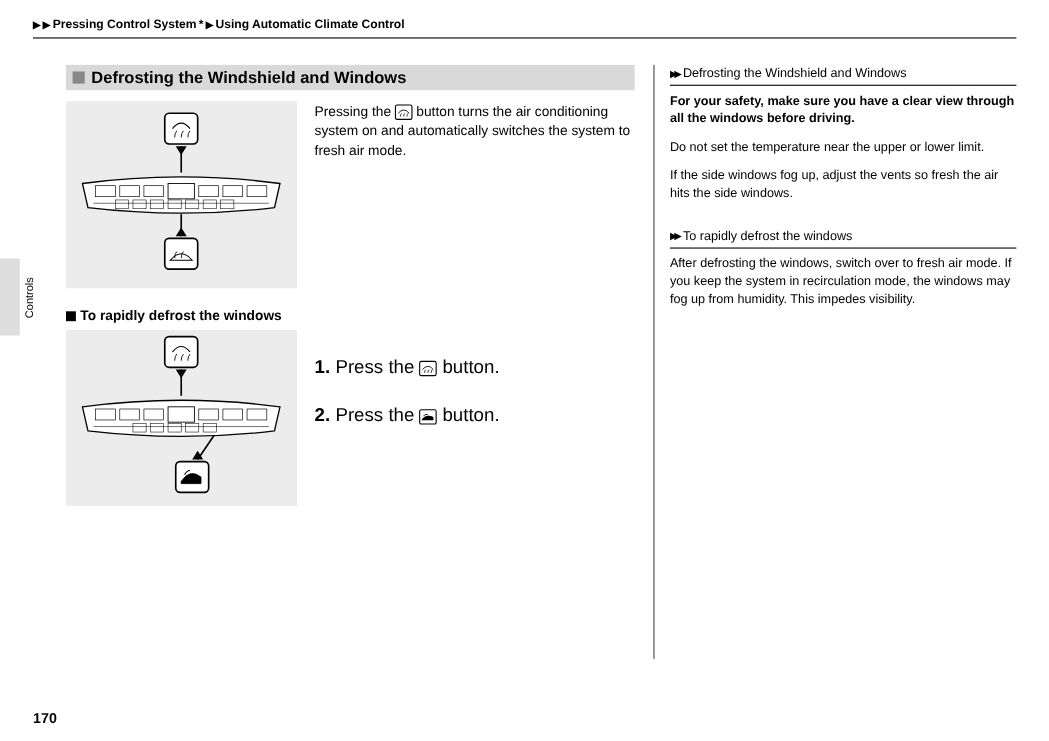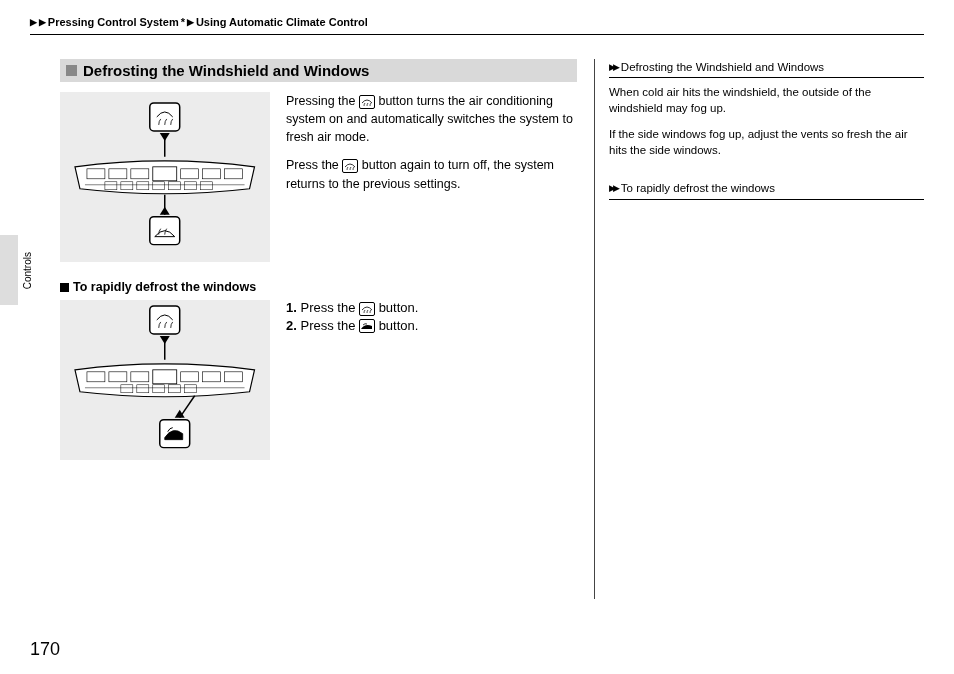--- a/index.html
+++ b/index.html
@@ -86,21 +86,21 @@
     font-weight: bold;
     font-size: 12.5px;
     margin-bottom: 6px;
     margin-top: 6px;
   }
   .sq-small {
     width: 9px; height: 9px;
     background: #000;
     margin-right: 4px;
   }
-  .step { font-size: 13px; margin-bottom: 2px; }
+  .step { font-size: 17px; margin-bottom: 2px; margin-top: 24px; }
   .step b { font-weight: bold; }
   .icon-box {
     display: inline-flex;
     width: 16px; height: 14px;
     border: 1px solid #000;
     vertical-align: middle;
     align-items: center;
     justify-content: center;
     font-size: 8px;
     border-radius: 2px;
@@ -119,22 +119,22 @@
     font-size: 11.5px;
     line-height: 1.4;
     margin-bottom: 22px;
   }
   .side-block p { margin-bottom: 10px; }
   .side-block .bold { font-weight: bold; }
   .page-num {
     position: absolute;
     bottom: 14px;
     left: 30px;
-    font-size: 18px;
-    font-weight: normal;
+    font-size: 13px;
+    font-weight: bold;
   }
   .side-tab {
     position: absolute;
     left: 0;
     top: 235px;
     width: 18px;
     height: 70px;
     background: #ddd;
   }
   .side-tab-label {
@@ -214,30 +214,20 @@
         <div class="body-text">
           <p>
             <span>Pressing the</span>
             <span class="icon-box">
               <svg width="12" height="10" viewBox="0 0 12 10">
                   <path d="M1 6 Q6 0 11 6" fill="none" stroke="#000" stroke-width="0.8"></path>
                   <path d="M3 9 Q3 7 4 6 M6 9 Q6 7 7 6 M9 9 Q9 7 10 6" fill="none" stroke="#000" stroke-width="0.7"></path>
                 </svg>
             </span>
             <span>button turns the air conditioning system on and automatically switches the system to fresh air mode.</span>
-          </p>
-          <p>
-            <span>Press the</span>
-            <span class="icon-box">
-              <svg width="12" height="10" viewBox="0 0 12 10">
-                  <path d="M1 6 Q6 0 11 6" fill="none" stroke="#000" stroke-width="0.8"></path>
-                  <path d="M3 9 Q3 7 4 6 M6 9 Q6 7 7 6 M9 9 Q9 7 10 6" fill="none" stroke="#000" stroke-width="0.7"></path>
-                </svg>
-            </span>
-            <span>button again to turn off, the system returns to the previous settings.</span>
           </p>
         </div>
       </div>
 
       <div class="subhead">
         <span class="sq-small"></span>
         <span>To rapidly defrost the windows</span>
       </div>
 
       <div class="row">
@@ -302,28 +292,30 @@
       </div>
 
     </div>
 
     <div class="right-col">
       <div class="side-block">
         <div class="sidebar-head">
           <span class="dbl-tri">▶▶</span>
           <span>Defrosting the Windshield and Windows</span>
         </div>
-        <p>When cold air hits the windshield, the outside of the windshield may fog up.</p>
+        <p class="bold">For your safety, make sure you have a clear view through all the windows before driving.</p>
+        <p>Do not set the temperature near the upper or lower limit.</p>
         <p>If the side windows fog up, adjust the vents so fresh the air hits the side windows.</p>
       </div>
 
       <div class="side-block">
         <div class="sidebar-head">
           <span class="dbl-tri">▶▶</span>
           <span>To rapidly defrost the windows</span>
         </div>
+        <p>After defrosting the windows, switch over to fresh air mode. If you keep the system in recirculation mode, the windows may fog up from humidity. This impedes visibility.</p>
       </div>
     </div>
   </div>
 
 </div>
 
 <div class="page-num">170</div>
 
 </body></html>

